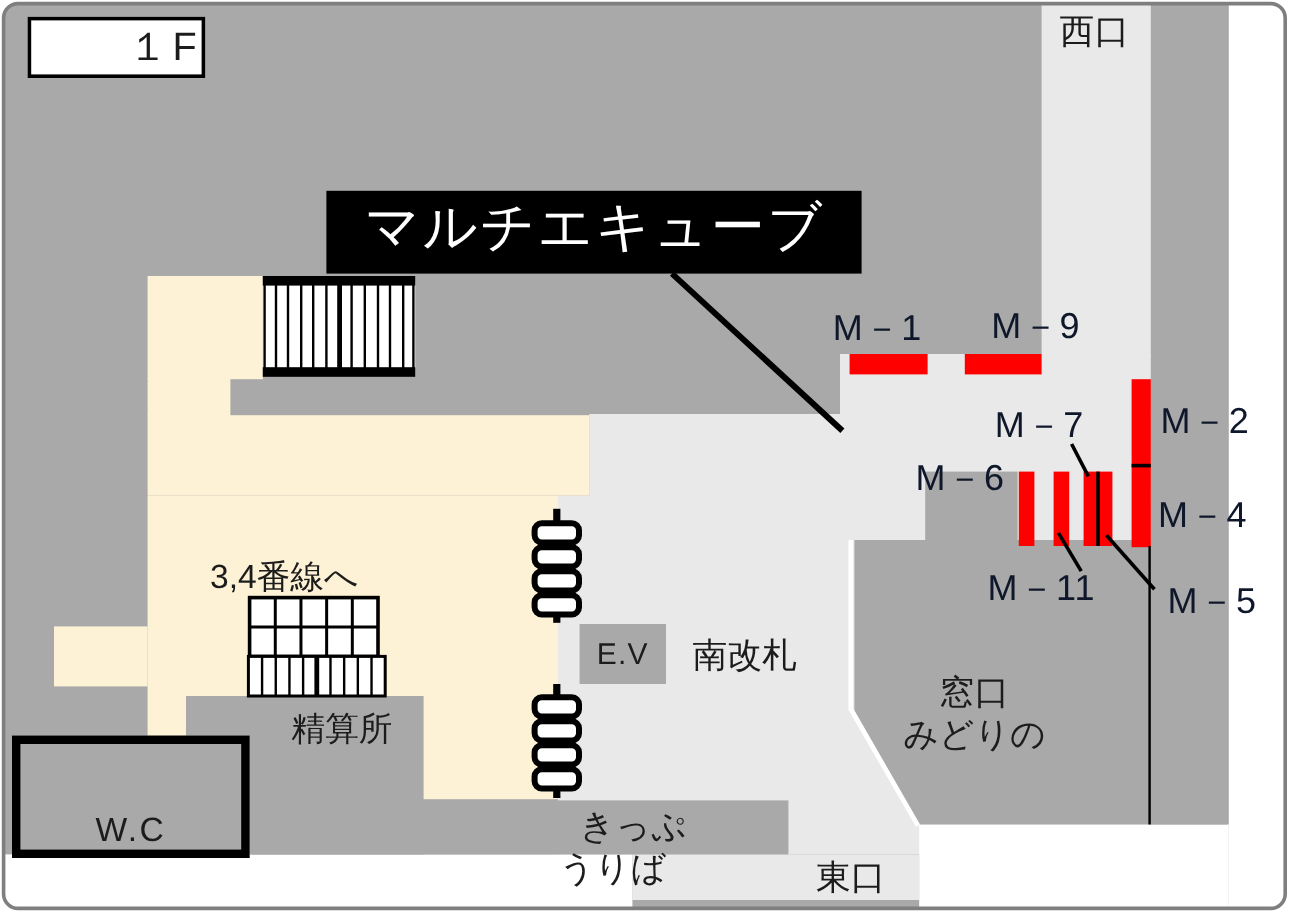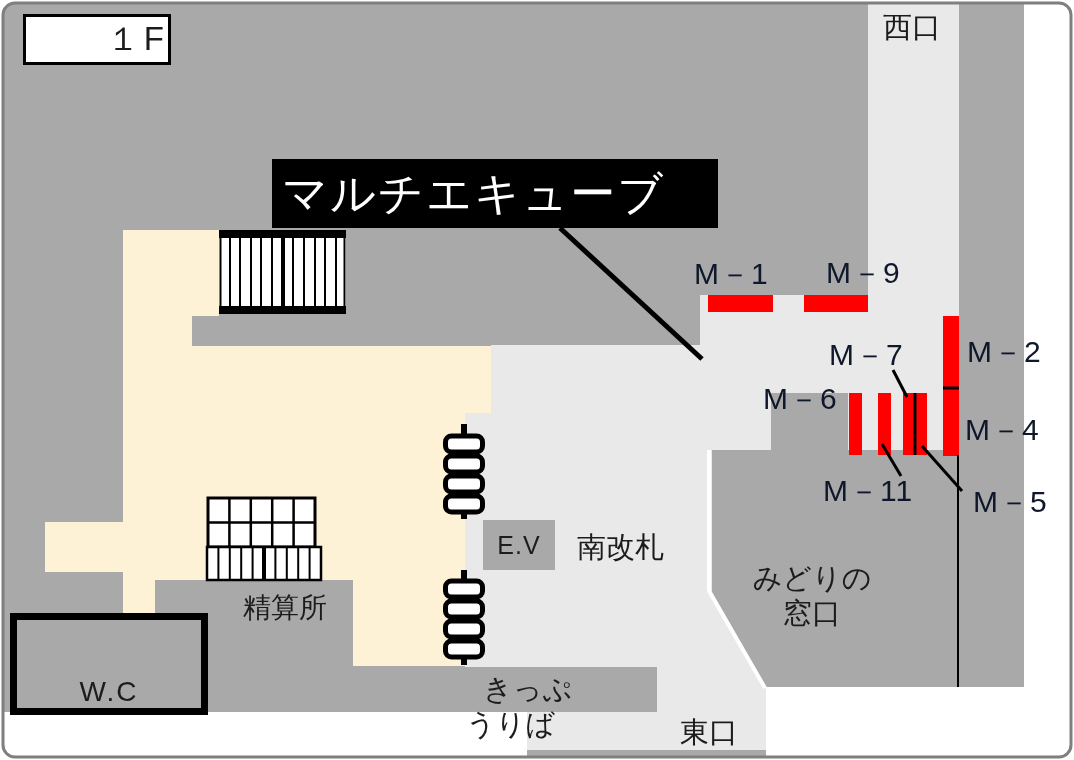--- a/index.html
+++ b/index.html
@@ -12,22 +12,22 @@
   .jp{font-size:29px;}
   .jp-sm{font-size:28px;}
   .mlabel{font-size:30px;letter-spacing:1px;color:#0f172a;}
   .floor-box{
     position:absolute;left:23px;top:14px;width:142px;height:45px;
     background:#fff;border:3px solid #000;display:flex;align-items:center;justify-content:flex-end;
     font-size:33px;letter-spacing:4px;
   }
   .title-box{
     position:absolute;left:272px;top:159px;width:446px;height:69px;
-    background:#000;color:#fff;display:flex;align-items:center;
-    padding-left:10px;box-sizing:border-box;font-size:45px;letter-spacing:2px;
+    background:#000;color:#fff;display:flex;
+    padding-left:32px;box-sizing:border-box;font-size:45px;letter-spacing:2px;
   }
   .ev-box{
     position:absolute;left:483px;top:520px;width:72px;height:50px;
     background:var(--background,#a9a9a9);display:flex;align-items:center;justify-content:center;
     font-size:25px;letter-spacing:1px;
   }
   .wc-box{
     position:absolute;left:10px;top:613px;width:184px;height:88px;
     background:var(--background,#a9a9a9);border:7px solid #000;
     display:flex;align-items:flex-end;justify-content:center;font-size:28px;letter-spacing:2px;
@@ -181,25 +181,26 @@
 
   <div class="label mlabel" style="left:694px;top:257px;">M－1</div>
   <div class="label mlabel" style="left:826px;top:256px;">M－9</div>
   <div class="label mlabel" style="left:967px;top:335px;">M－2</div>
   <div class="label mlabel" style="left:829px;top:338px;">M－7</div>
   <div class="label mlabel" style="left:763px;top:382px;">M－6</div>
   <div class="label mlabel" style="left:965px;top:413px;">M－4</div>
   <div class="label mlabel" style="left:823px;top:474px;text-align:center;">M－11</div>
   <div class="label mlabel" style="left:973px;top:485px;">M－5</div>
 
+  <div class="label jp-sm" style="left:175px;top:465px;">3,4番線へ</div>
   <div class="label jp-sm" style="left:243px;top:592px;">精算所</div>
   <div class="label jp" style="left:577px;top:531px;">南改札</div>
   <div class="midori">
+    <div>窓口</div>
     <div>みどりの</div>
-    <div>窓口</div>
   </div>
   <div class="label jp" style="left:467px;top:673px;margin-left:16px;">きっぷ</div>
   <div class="label jp" style="left:466px;top:708px;">うりば</div>
 
   <div class="ev-box">
     <span>E.V</span>
   </div>
 
   <div class="wc-box">
     <span>W.C</span>

